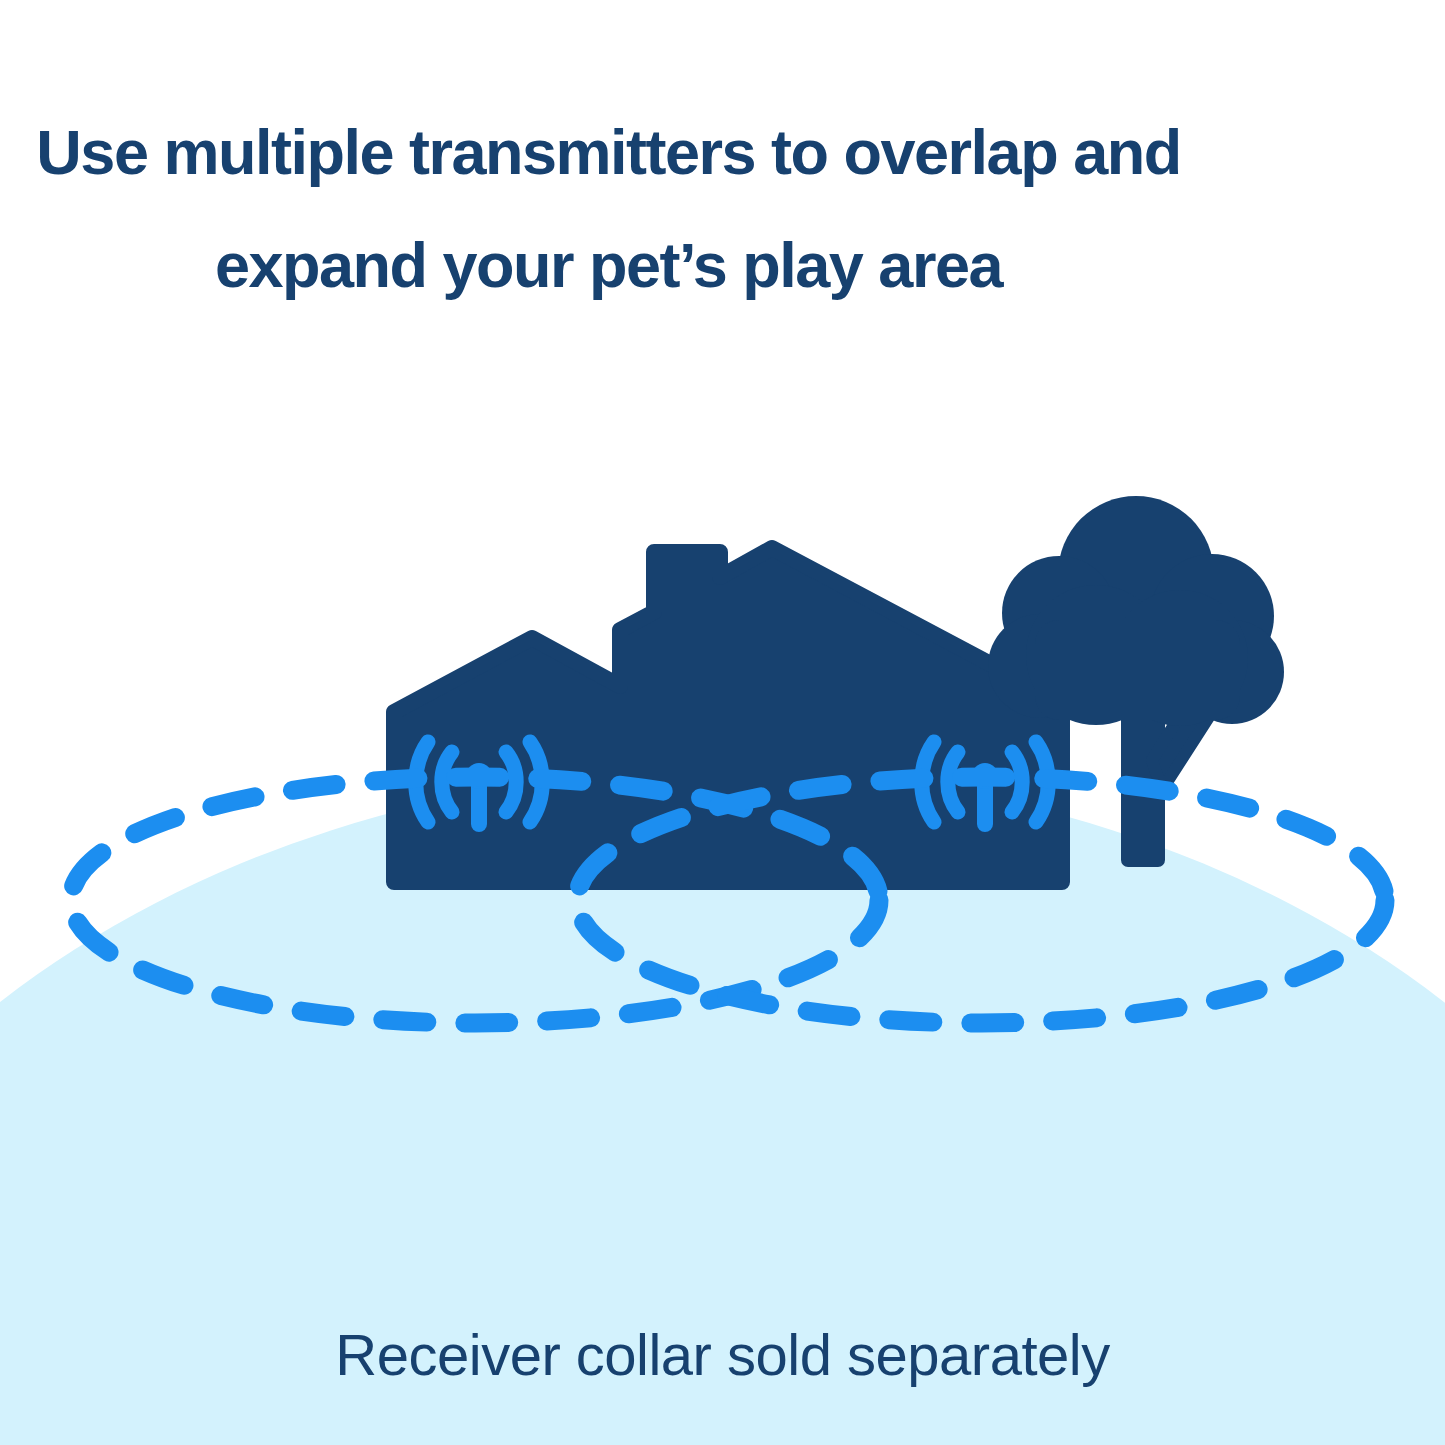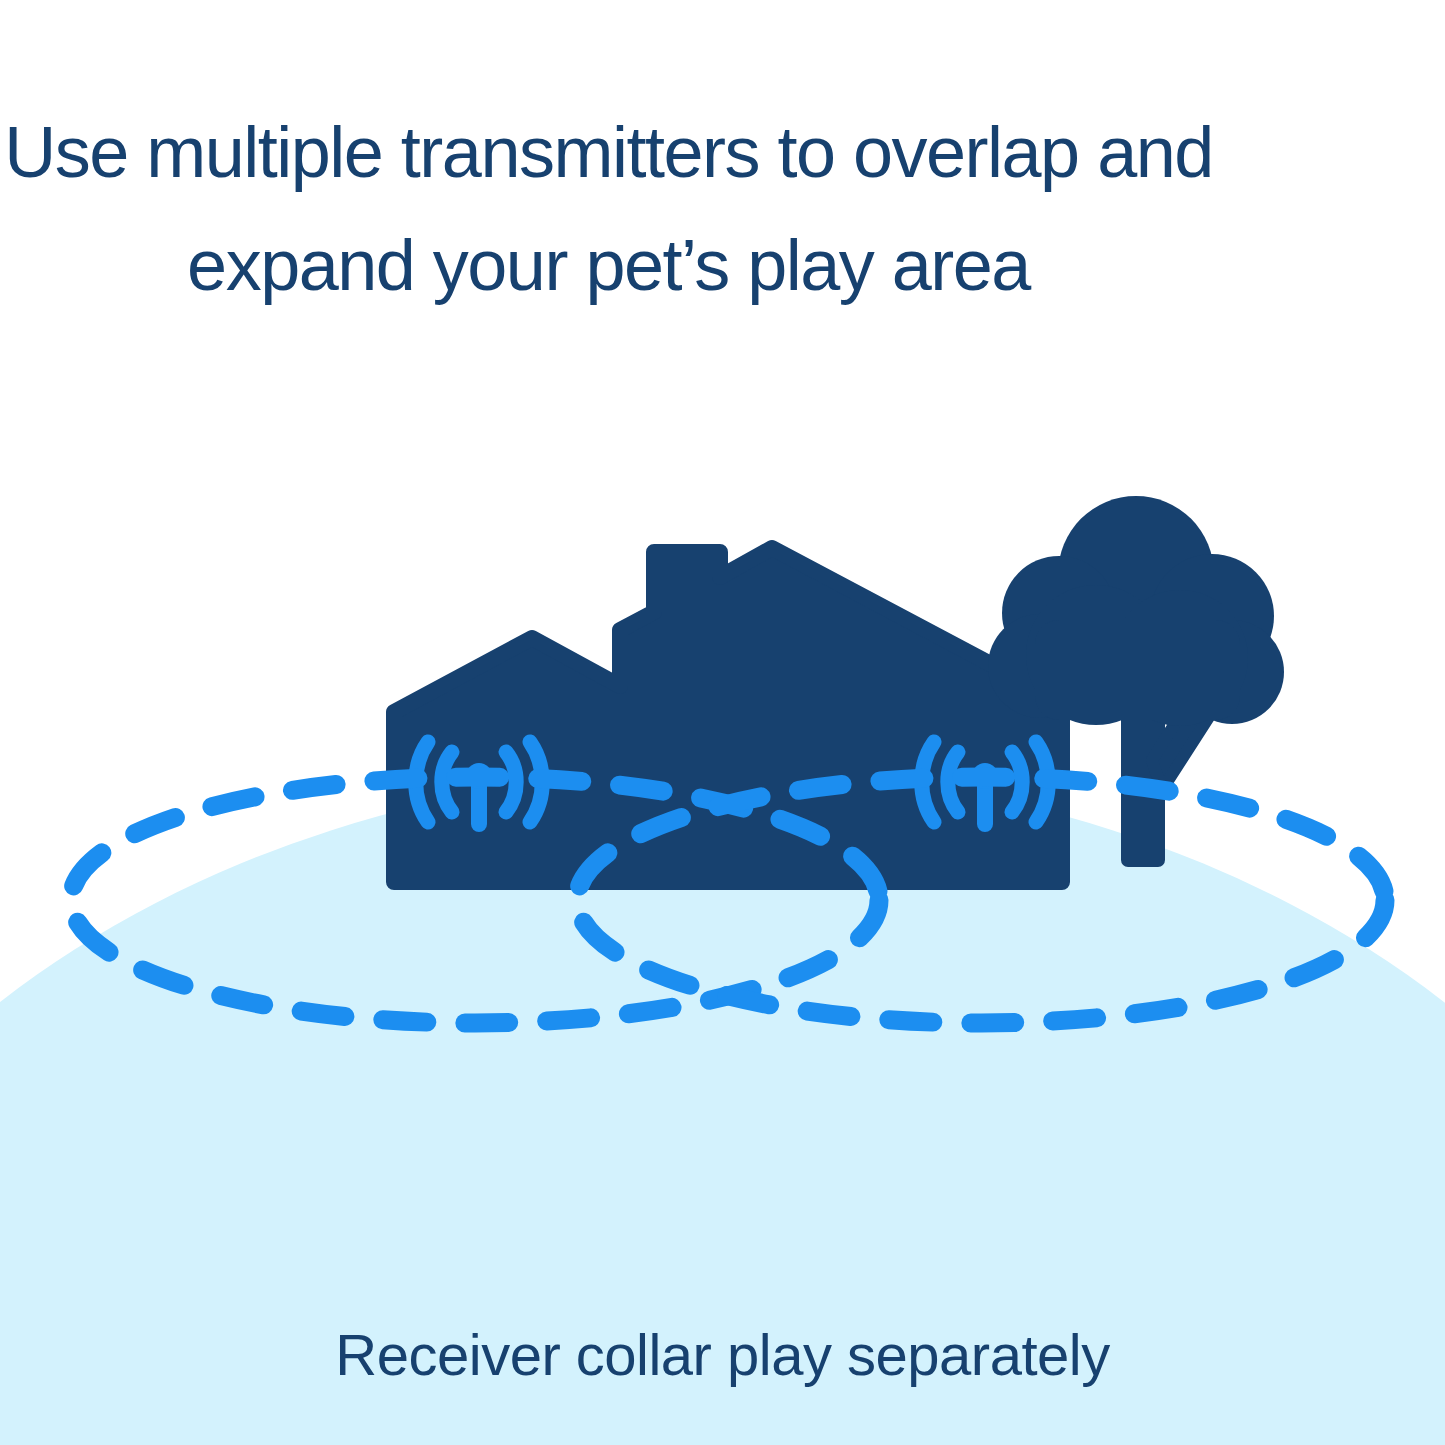--- a/index.html
+++ b/index.html
@@ -18,22 +18,22 @@
     background: #ffffff;
     overflow: hidden;
   }
   .headline {
     position: absolute;
     left: 0;
     top: 96px;
     width: 1217px;
     text-align: center;
     font-family: "Liberation Sans", sans-serif;
-    font-weight: normal;
-    font-size: 72px;
+    font-weight: bold;
+    font-size: 63px;
     line-height: 113px;
     letter-spacing: -1.5px;
     color: #17416F;
     white-space: pre-line;
   }
   .caption {
     position: absolute;
     left: 0;
     top: 1322px;
     width: 1445px;
@@ -124,15 +124,15 @@
     <g>
       <ellipse cx="475" cy="900" rx="404" ry="123" fill="none" stroke="#1C8EF0" stroke-width="19" stroke-linecap="round" stroke-dasharray="44 38"></ellipse>
     </g>
 
     <g>
       <ellipse cx="981" cy="900" rx="404" ry="123" fill="none" stroke="#1C8EF0" stroke-width="19" stroke-linecap="round" stroke-dasharray="44 38"></ellipse>
     </g>
 
   </svg>
 
-  <div class="caption">Receiver collar play separately</div>
+  <div class="caption">Receiver collar sold separately</div>
 
 </div>
 
 </body></html>

